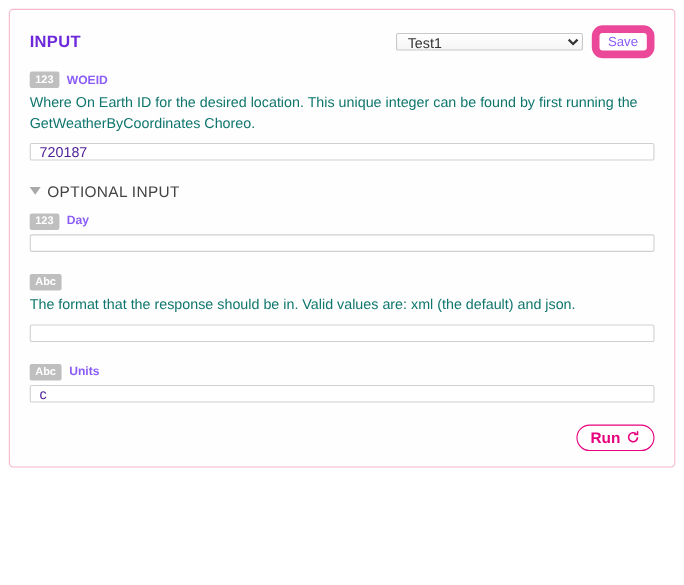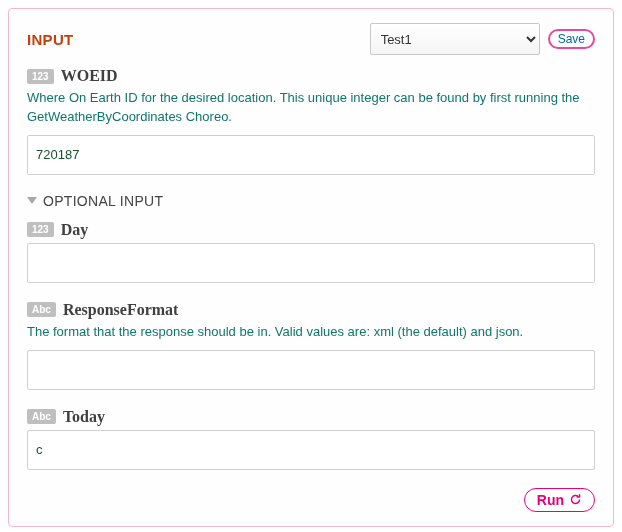--- a/index.html
+++ b/index.html
@@ -18,41 +18,41 @@
     }
     .header-row {
       display: flex;
       align-items: center;
       justify-content: space-between;
       margin-bottom: 12px;
     }
     .input-title {
       font-size: 15px;
       font-weight: 700;
-      color: #c2410c;
+      color: #6d28d9;
       letter-spacing: 0.3px;
     }
     .header-right {
       display: flex;
       align-items: center;
       gap: 8px;
     }
     .profile-select {
       width: 170px;
-      height: 32px;
+      height: 16px;
       border: 1px solid #c8c8c8;
       border-radius: 2px;
       background: linear-gradient(#fff, #f5f5f5);
       font-size: 13px;
       padding: 0 6px;
       color: #333;
     }
     .save-btn {
-      border: 2px solid #ec4899;
-      color: #0369a1;
+      border: 7px solid #ec4899;
+      color: #8b5cf6;
       background: #fff;
       border-radius: 10px;
       font-size: 12px;
       padding: 1px 8px;
       cursor: pointer;
     }
     .field-block {
       margin-bottom: 18px;
     }
     .field-label-row {
@@ -65,39 +65,38 @@
       display: inline-block;
       background: #bfbfbf;
       color: #fff;
       font-size: 10px;
       font-weight: 600;
       padding: 1px 5px;
       border-radius: 2px;
       line-height: 1.3;
     }
     .field-name {
-      font-size: 16px;
+      font-size: 11px;
       font-weight: 700;
-      color: #404040;
-      font-family: Liberation Serif, serif;
+      color: #8b5cf6;
     }
     .field-desc {
       font-size: 13px;
       color: #0f766e;
       line-height: 1.45;
       margin-bottom: 8px;
     }
     .field-input {
       width: 100%;
-      height: 40px;
+      height: 16px;
       border: 1px solid #d0d0d0;
       border-radius: 2px;
       padding: 0 8px;
       font-size: 13px;
-      color: #14532d;
+      color: #4c1d95;
       background: #fff;
     }
     .optional-header {
       display: flex;
       align-items: center;
       gap: 6px;
       margin-bottom: 12px;
       margin-top: 4px;
       cursor: pointer;
     }
@@ -172,30 +171,29 @@
     <div class="field-label-row">
       <span class="type-badge">123</span>
       <span class="field-name">Day</span>
     </div>
     <input class="field-input" type="text" value="" style="">
   </div>
 
   <div class="field-block">
     <div class="field-label-row">
       <span class="type-badge">Abc</span>
-      <span class="field-name">ResponseFormat</span>
     </div>
     <div class="field-desc">The format that the response should be in. Valid values are: xml (the default) and json.</div>
     <input class="field-input" type="text" value="" style="">
   </div>
 
   <div class="field-block">
     <div class="field-label-row">
       <span class="type-badge">Abc</span>
-      <span class="field-name">Today</span>
+      <span class="field-name">Units</span>
     </div>
     <input class="field-input" type="text" value="c" style="">
   </div>
 
   <div class="footer-row">
     <button class="run-btn">
       <span>Run</span>
       <span class="run-icon">
         <svg viewBox="0 0 16 16" width="13" height="13" fill="none" stroke="#e6007e" stroke-width="1.8">
           <path d="M13 8a5 5 0 1 1-1.6-3.7"></path>

